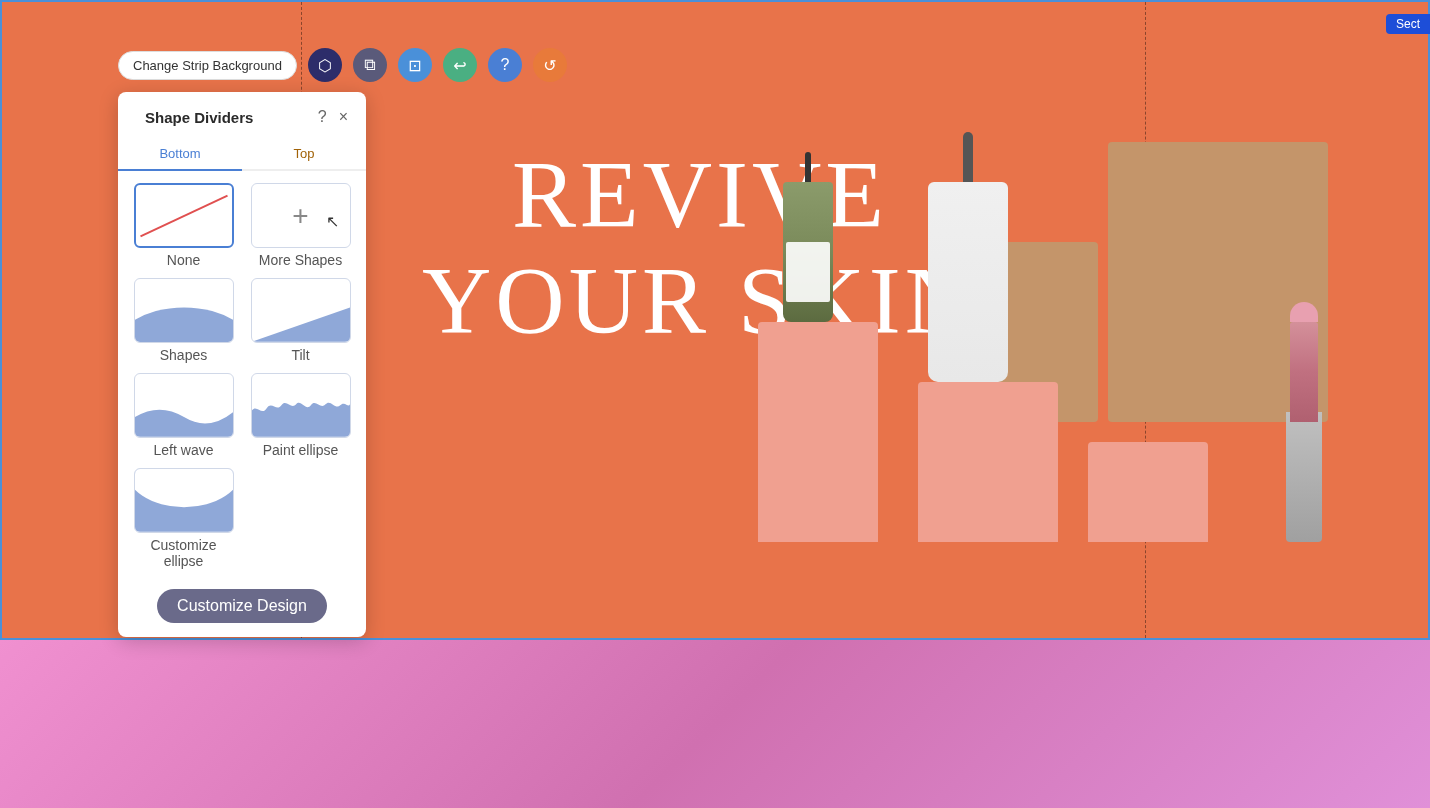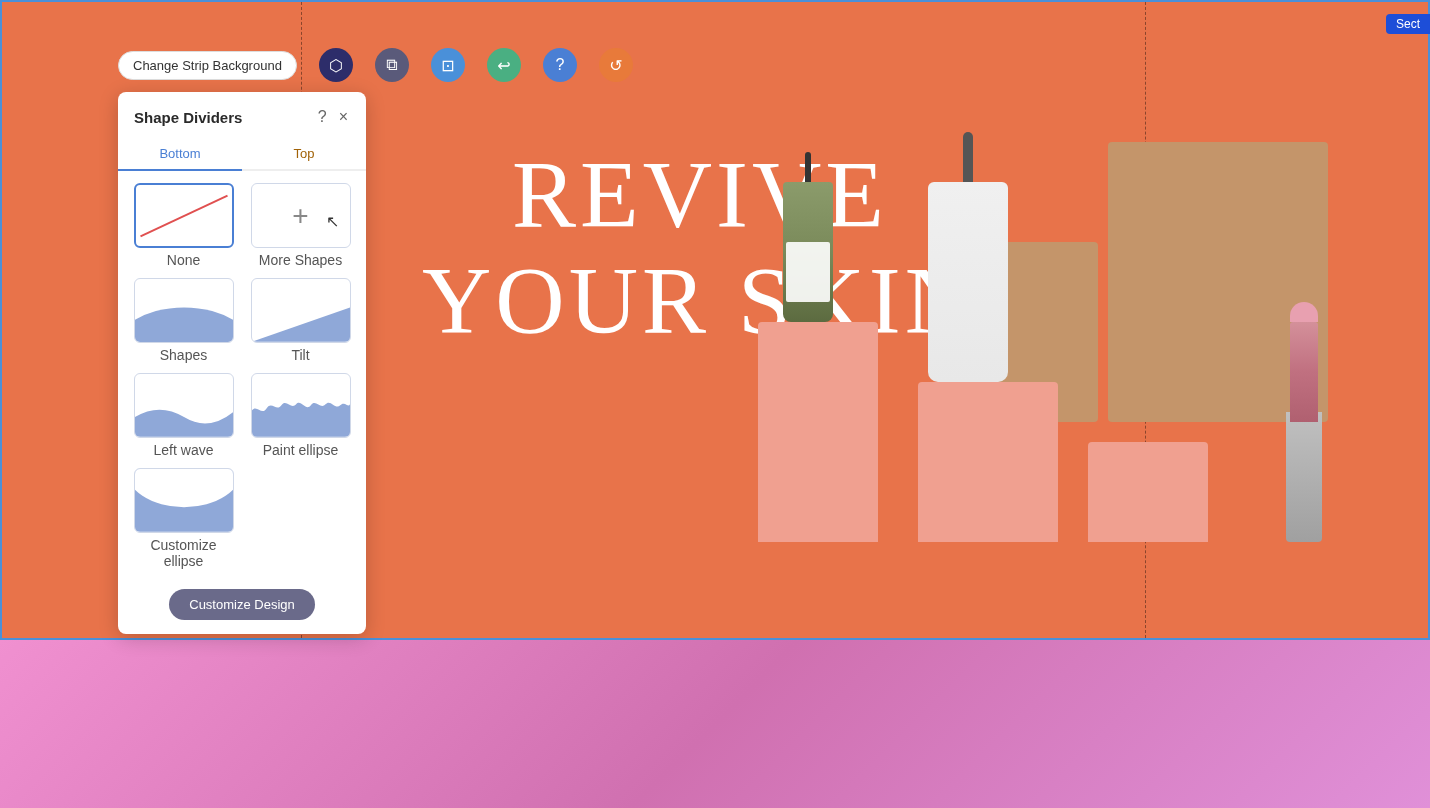--- a/index.html
+++ b/index.html
@@ -208,21 +208,21 @@
       z-index: 20;
     }
 
     
     .toolbar {
       position: absolute;
       top: 48px;
       left: 118px;
       display: flex;
       align-items: center;
-      gap: 22px;
+      gap: 11px;
       z-index: 30;
     }
 
     .toolbar-btn-text {
       background: white;
       border: 1px solid #ddd;
       border-radius: 20px;
       padding: 6px 14px;
       font-size: 13px;
       color: #333;
@@ -257,20 +257,21 @@
       box-shadow: 0 4px 20px rgba(0,0,0,0.2);
       z-index: 50;
       overflow: hidden;
     }
 
     .panel-header {
       display: flex;
       align-items: center;
       justify-content: space-between;
       padding: 14px 16px 10px;
+      margin-left: 11px;
     }
 
     .panel-title {
       font-size: 15px;
       font-weight: 600;
       color: #2A2A2A;
     }
 
     .panel-header-icons {
       display: flex; gap: 8px; align-items: center;
@@ -376,21 +377,21 @@
       display: flex;
       justify-content: center;
     }
 
     .customize-btn {
       background: #6A6A8A;
       color: white;
       border: none;
       border-radius: 20px;
       padding: 8px 20px;
-      font-size: 13px;
+      font-size: 16px;
       cursor: pointer;
     }
 
     
     .cursor-icon {
       position: absolute;
       font-size: 16px;
       color: #333;
       bottom: 16px; right: 10px;
     }

